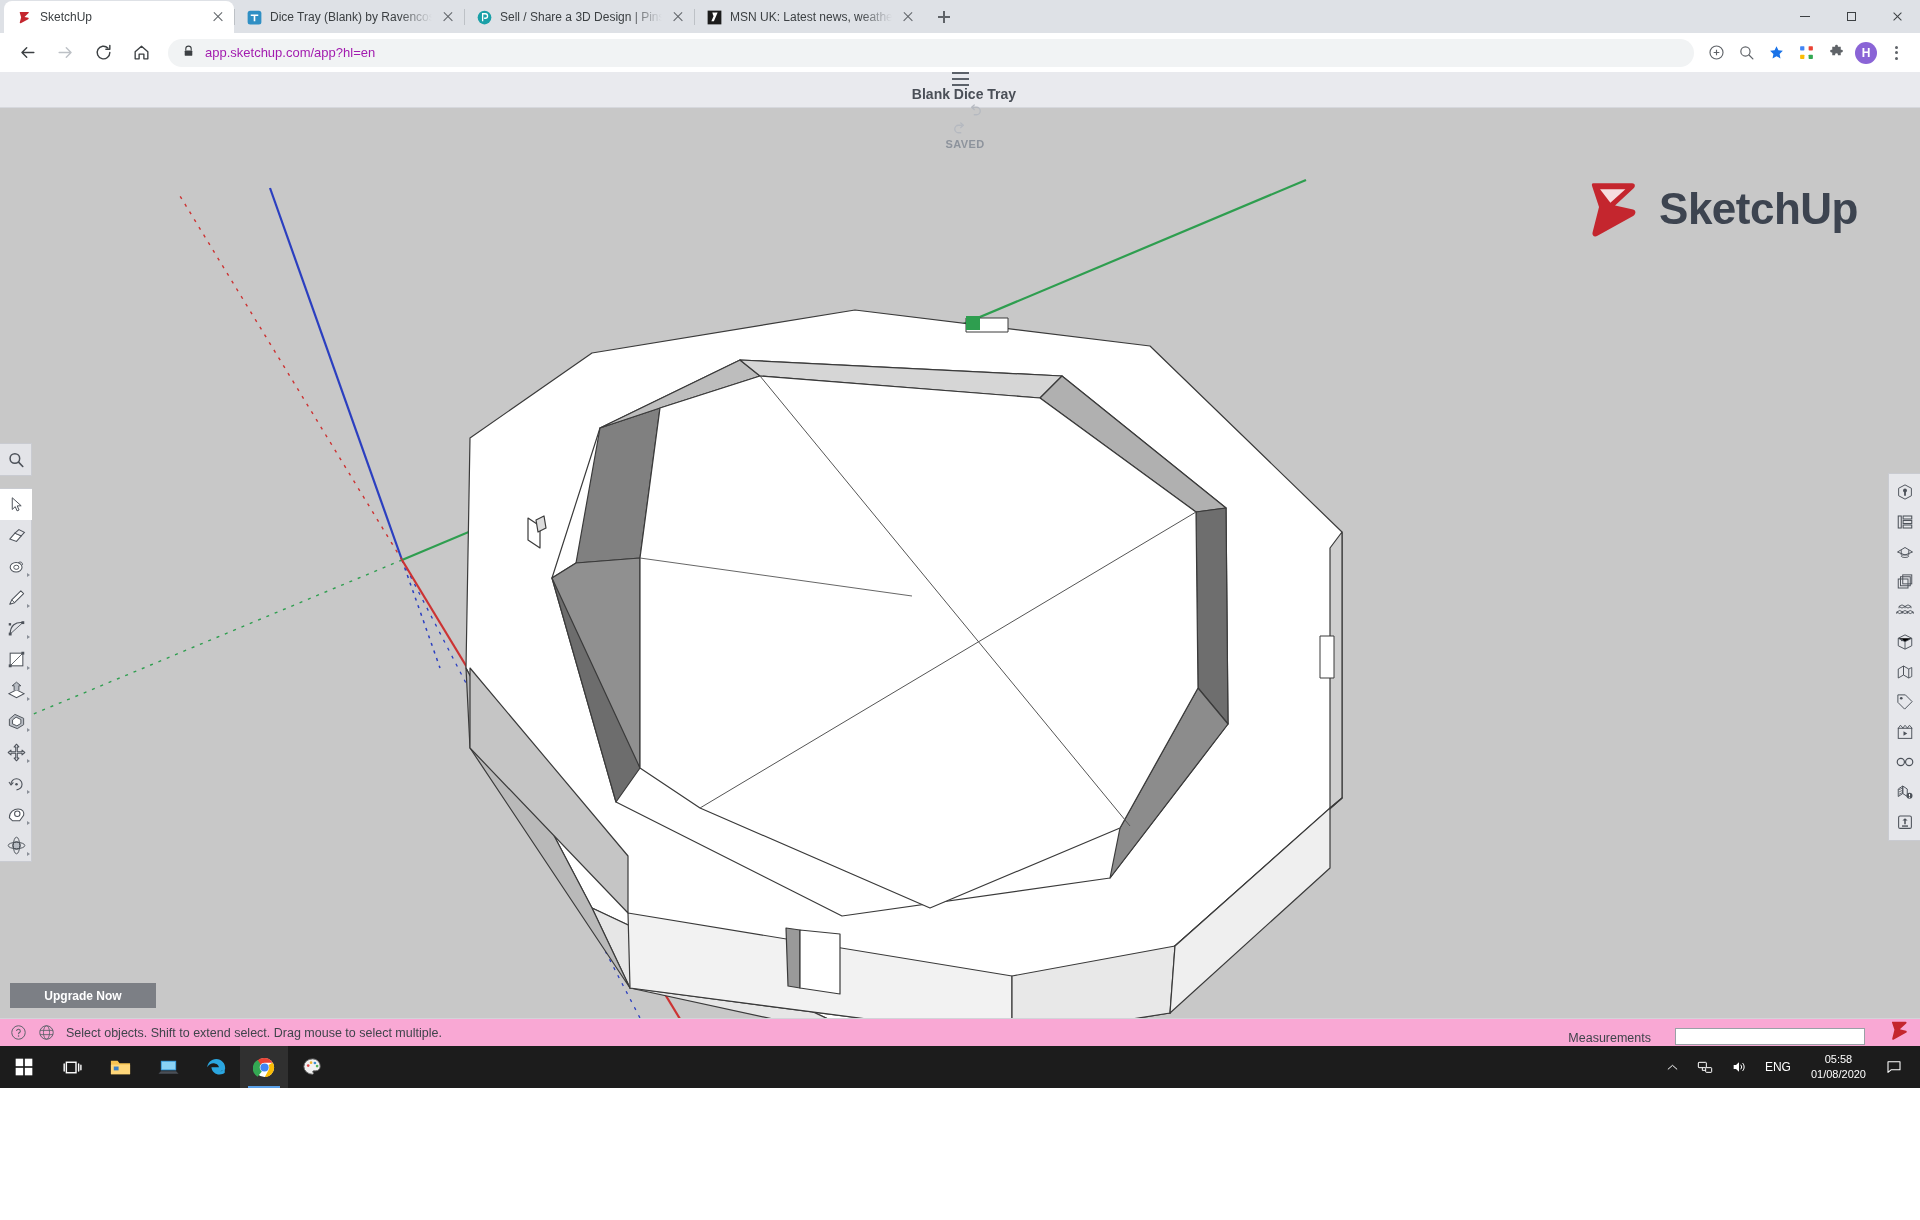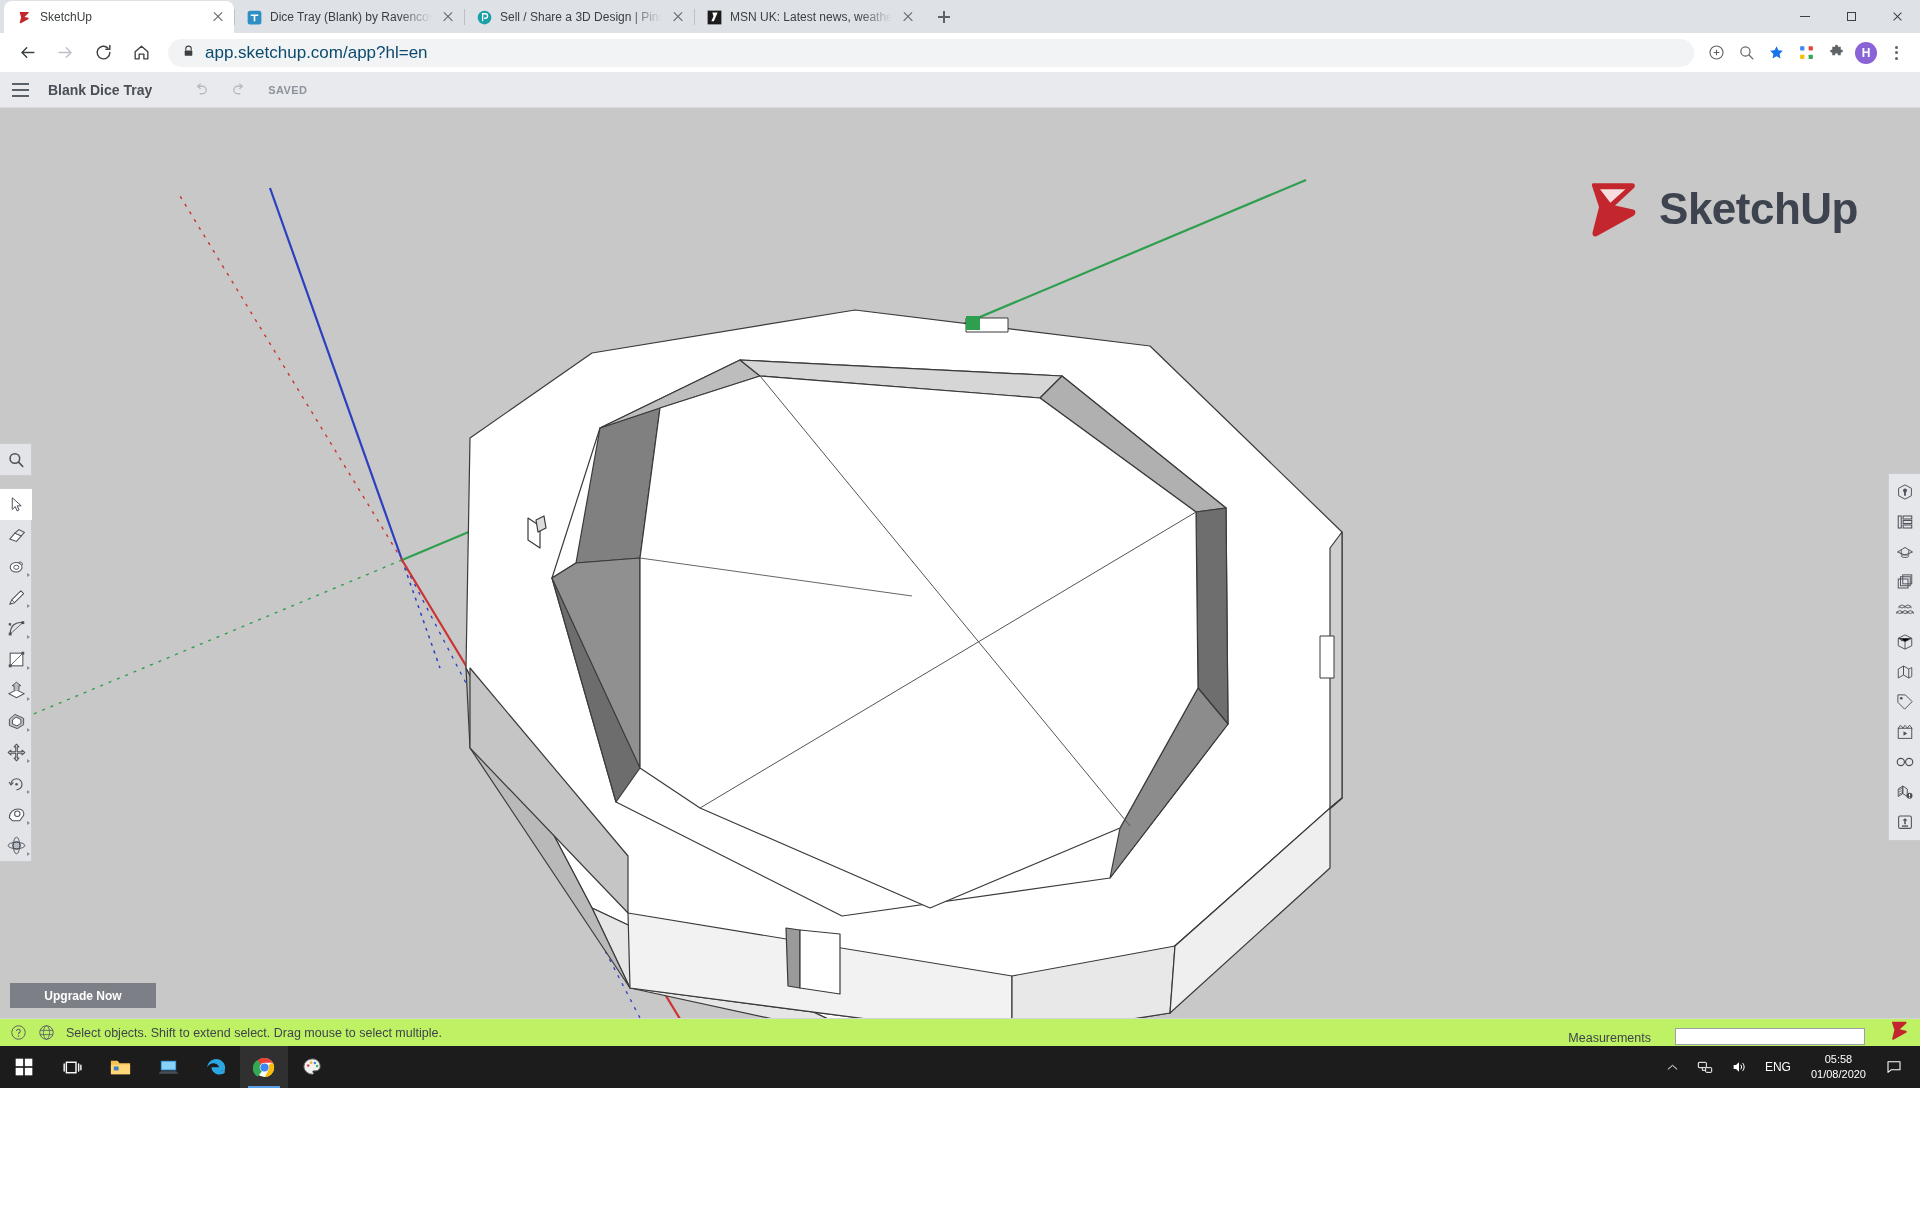--- a/index.html
+++ b/index.html
@@ -74,37 +74,37 @@
   .toolbar {
     height: 39px; background: #ffffff;
     display: flex; align-items: center; gap: 0; padding: 0 8px;
   }
   .navbtn { width: 30px; height: 30px; display: flex; align-items: center; justify-content: center; margin: 0 4px; }
   .omnibox {
     flex: 1 1 auto; height: 28px; background: #f1f3f4; border-radius: 14px;
     display: flex; align-items: center; gap: 10px; padding: 0 14px;
     margin: 0 8px; font-size: 13px; color: #202124;
   }
-  .omni-url { color: #0c4a6e; font-size: 17px; }
+  .omni-url { color: #a21caf; font-size: 13px; }
   .tb-icons { display: flex; align-items: center; gap: 2px; padding-right: 2px; }
   .tbi { width: 28px; height: 28px; display: flex; align-items: center; justify-content: center; }
   .avatar-circ {
     width: 22px; height: 22px; border-radius: 50%; background: #8a64d6; color: #fff;
     font-size: 12px; display: flex; align-items: center; justify-content: center; font-weight: bold;
   }
   .kebab { width: 20px; display: flex; flex-direction: column; align-items: center; gap: 2.5px; }
   .kebab i { width: 3px; height: 3px; background: #5f6368; border-radius: 50%; display: block; }
 
   
   .app { position: relative; width: 1920px; height: 974px; background: #c8c8c8; overflow: hidden; }
 
   .app-header {
     position: absolute; left: 0; top: 0; width: 100%; height: 36px;
     background: #e9eaee; display: flex; align-items: center; gap: 0;
-    border-bottom: 1px solid #d6d8dd; z-index: 20;
+    border-bottom: 1px solid #d6d8dd; z-index: 20; flex-direction: column;
   }
   .hamburger { width: 40px; height: 36px; display: flex; flex-direction: column;
      align-items: center; justify-content: center; gap: 4px; }
   .hamburger i { display: block; width: 17px; height: 2px; background: #5b6169; }
   .doc-title { font-size: 14px; font-weight: bold; color: #4a4f57; margin-left: 8px; }
   .hdr-icon { width: 38px; height: 36px; display: flex; align-items: center; justify-content: center; color: #b5b9c0; font-size: 15px; }
   .saved-lbl { font-size: 11px; font-weight: bold; color: #8d939c; letter-spacing: .4px; margin-left: 10px; }
 
   
   .viewport { position: absolute; left: 0; top: 36px; right: 0; bottom: 28px; background: #c8c8c8; overflow: hidden; }
@@ -143,21 +143,21 @@
 
   .upgrade-btn {
     position: absolute; left: 10px; bottom: 10px; width: 146px; height: 25px;
     background: #7c7f85; color: #ffffff; font-size: 12px; font-weight: bold;
     display: flex; align-items: center; justify-content: center; z-index: 12; margin-top: 14px;
   }
 
   
   .statusbar {
     position: absolute; left: 0; bottom: 0; width: 100%; height: 28px;
-    background: #bef264; border-top: 1px solid #d2d4d9;
+    background: #f9a8d4; border-top: 1px solid #d2d4d9;
     display: flex; align-items: center; padding: 0 4px; z-index: 15;
   }
   .sb-icon { width: 28px; height: 28px; display: flex; align-items: center; justify-content: center; color: #5c6169; }
   .sb-text { font-size: 12.5px; color: #3f444b; margin-left: 6px; }
   .sb-right { margin-left: auto; display: flex; align-items: flex-end; gap: 24px; padding-right: 6px; }
   .meas-lbl { font-size: 12.5px; color: #3f444b; }
   .meas-input { width: 190px; height: 17px; background: #ffffff; border: 1px solid #9aa0a6; }
 
   
   .taskbar {

